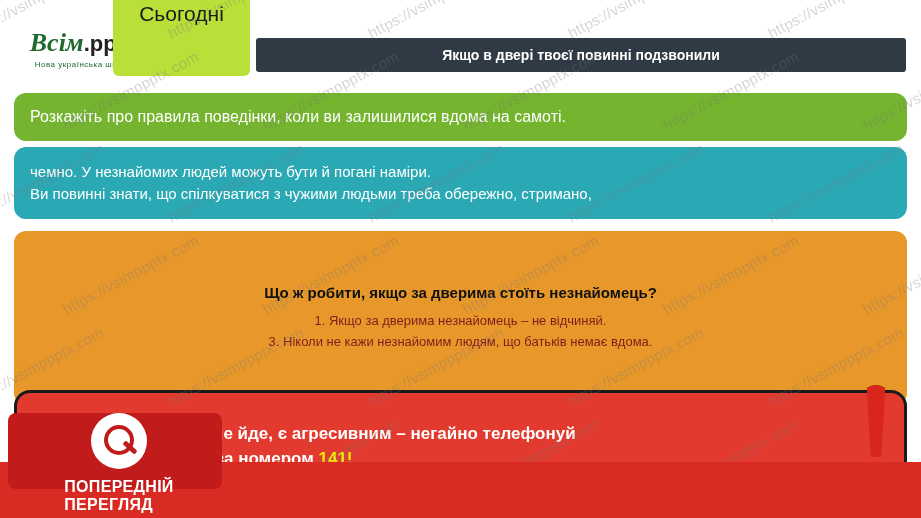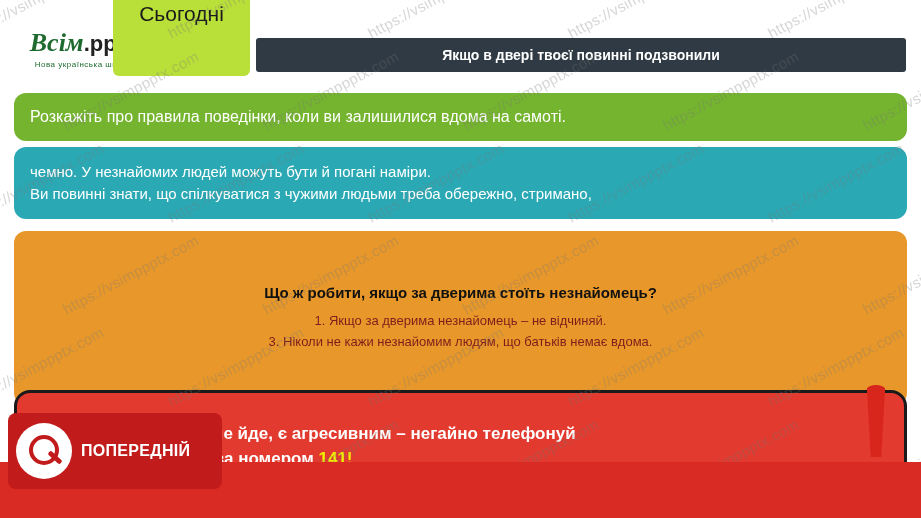--- a/index.html
+++ b/index.html
@@ -182,20 +182,21 @@
   .preview-badge {
     position: absolute;
     left: 8px; top: 413px;
     width: 214px; height: 76px;
     background: #c21b1b;
     border-radius: 8px;
     z-index: 60;
     display: flex; align-items: center;
     padding-left: 8px;
     gap: 9px;
+    flex-direction: column;
   }
   .preview-badge .mag {
     width: 56px; height: 56px;
     border-radius: 50%;
     background: #ffffff;
     position: relative;
     flex: 0 0 56px;
   }
   .preview-badge .mag::before {
     content: "";
@@ -318,20 +319,21 @@
       <div class="wm" style="left: 255px; top: 450px;">https://vsimppptx.com</div>
       <div class="wm" style="left: 455px; top: 450px;">https://vsimppptx.com</div>
       <div class="wm" style="left: 655px; top: 450px;">https://vsimppptx.com</div>
       <div class="wm" style="left: 855px; top: 450px;">https://vsimppptx.com</div>
     </div>
 
   <div class="preview-badge">
     <div class="mag"></div>
     <div class="ptext">
       <div>ПОПЕРЕДНІЙ</div>
+      <div>ПЕРЕГЛЯД</div>
     </div>
   </div>
 
   <div class="fullver">
     <div>
     </div>
   </div>
 
 </div>
 

